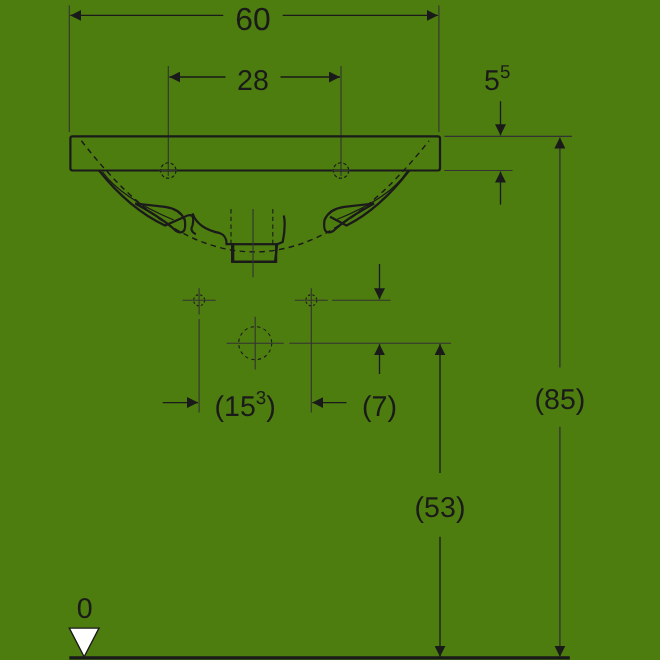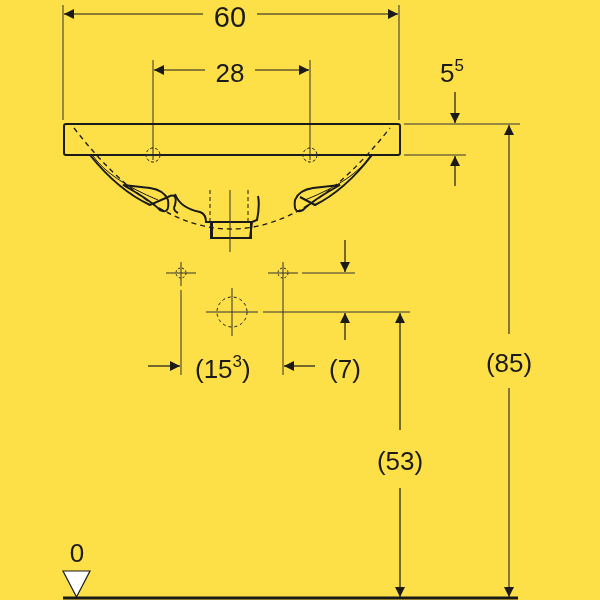--- a/index.html
+++ b/index.html
@@ -1,16 +1,16 @@
 <!DOCTYPE html>
 <html><head>
   <meta charset="utf-8">
   <style>
     html, body { margin: 0; padding: 0; background: #ffffff; }
-    #canvas { position: relative; width: 600px; height: 600px; background: #fde047; overflow: hidden; }
+    #canvas { position: relative; width: 600px; height: 600px; background: #4d7c0f; overflow: hidden; }
     svg { position: absolute; left: 0; top: 0; }
     .lbl { font-family: "Liberation Sans", sans-serif; fill: #1a1a1a; }
   </style>
 </head>
 <body>
 
 <div id="canvas">
 <svg width="600" height="600" viewBox="0 0 600 600" xmlns="http://www.w3.org/2000/svg">
   <defs>
     <marker id="arr" viewBox="0 0 10 10" refX="10" refY="5" markerWidth="10" markerHeight="10" orient="auto-start-reverse" markerUnits="userSpaceOnUse">

